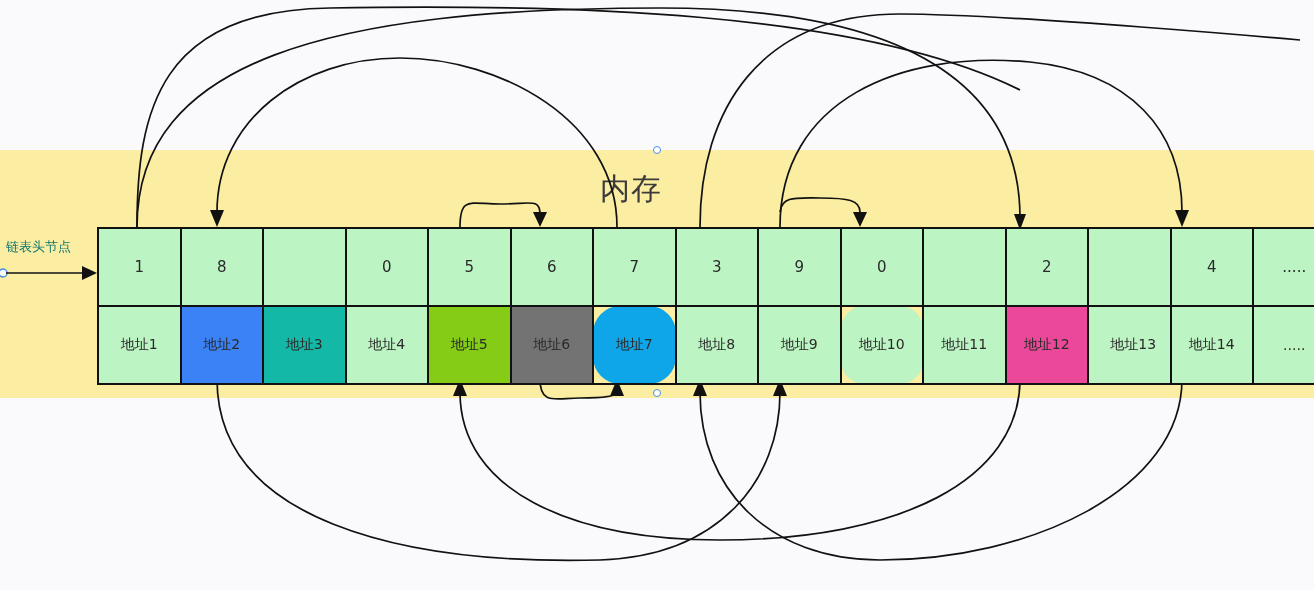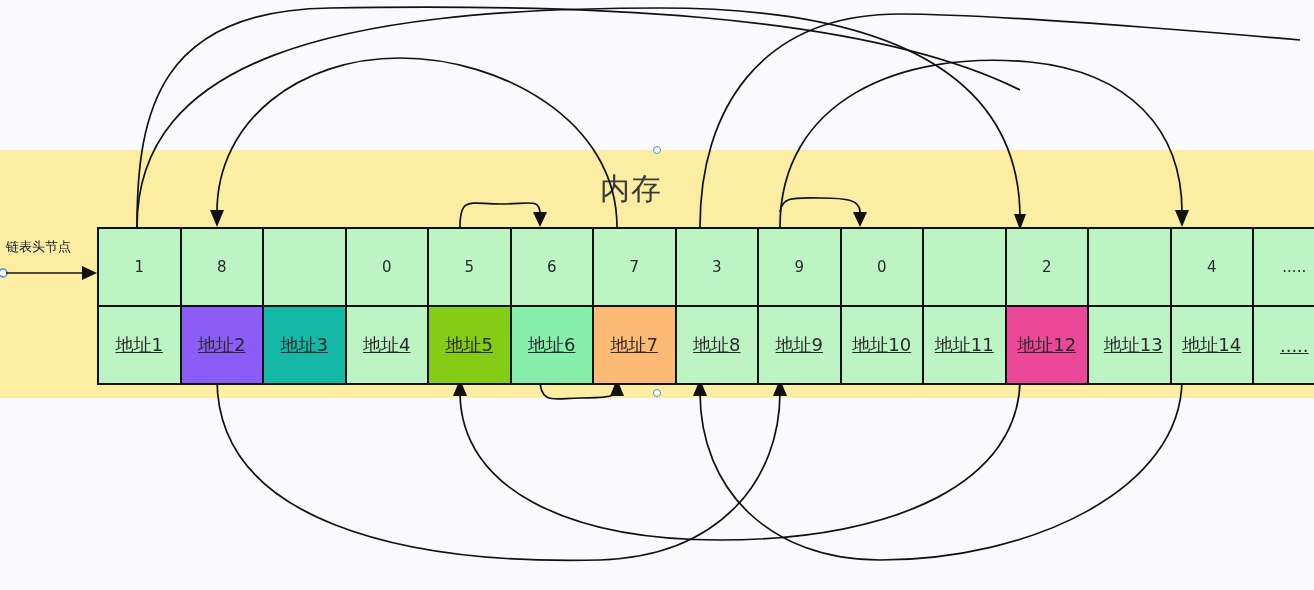--- a/index.html
+++ b/index.html
@@ -42,26 +42,26 @@
   }
   table.mem td{
     width:80.5px;height:76px;
     border:2px solid #1a1a1a;
     background:#bcf4c3;
     text-align:center;vertical-align:middle;
     font-size:14px;color:#2a2a2a;
     padding:0;
   }
   table.mem td.val{font-size:15px;}
-  table.mem td.addr{font-size:18px;text-decoration:underline;}
+  table.mem td.addr{font-size:14px;}
 
   .head-label{
     position:absolute;
     left:6px;top:238px;
-    font-size:13px;color:#0f172a;
+    font-size:13px;color:#0f766e;
     white-space:nowrap;
   }
   svg.edges{position:absolute;left:0;top:0;width:1314px;height:590px;overflow:visible;pointer-events:none;}
   svg.edges path{fill:none;stroke:#111111;stroke-width:1.7px;}
   svg.edges polygon{fill:#111111;}
   .head-arrow path{stroke:#111;stroke-width:1.6px;fill:none;}
 </style>
 </head>
 <body style="background: rgb(250, 250, 252);">
 
@@ -140,29 +140,29 @@
           <td class="val" style="background: rgb(188, 244, 195); border-color: rgb(17, 17, 17);">9</td>
           <td class="val" style="background: rgb(188, 244, 195); border-color: rgb(17, 17, 17);">0</td>
           <td class="val" style="background: rgb(188, 244, 195); border-color: rgb(17, 17, 17);"></td>
           <td class="val" style="background: rgb(188, 244, 195); border-color: rgb(17, 17, 17);">2</td>
           <td class="val" style="background: rgb(188, 244, 195); border-color: rgb(17, 17, 17);"></td>
           <td class="val" style="background: rgb(188, 244, 195); border-color: rgb(17, 17, 17);">4</td>
           <td class="val" style="background: rgb(188, 244, 195); border-color: rgb(17, 17, 17);">.....</td>
         </tr>
       <tr id="row-addresses">
           <td class="addr" style="background: rgb(188, 244, 195); border-color: rgb(17, 17, 17);">地址1</td>
-          <td class="addr" style="background: #8b5cf6; border-color: rgb(17, 17, 17);">地址2</td>
+          <td class="addr" style="background: #3b82f6; border-color: rgb(17, 17, 17);">地址2</td>
           <td class="addr" style="background: #14b8a6; border-color: rgb(17, 17, 17);">地址3</td>
           <td class="addr" style="background: rgb(188, 244, 195); border-color: rgb(17, 17, 17);">地址4</td>
           <td class="addr" style="background: #84cc16; border-color: rgb(17, 17, 17);">地址5</td>
-          <td class="addr" style="background: #86efac; border-color: rgb(17, 17, 17);">地址6</td>
-          <td class="addr" style="background: #fdba74; border-color: rgb(17, 17, 17);">地址7</td>
+          <td class="addr" style="background: #737373; border-color: rgb(17, 17, 17);">地址6</td>
+          <td class="addr" style="background: #0ea5e9; border-color: rgb(17, 17, 17); border-radius: 27px;">地址7</td>
           <td class="addr" style="background: rgb(188, 244, 195); border-color: rgb(17, 17, 17); margin-left: 20px;">地址8</td>
           <td class="addr" style="background: rgb(188, 244, 195); border-color: rgb(17, 17, 17);">地址9</td>
-          <td class="addr" style="background: rgb(188, 244, 195); border-color: rgb(17, 17, 17);">地址10</td>
+          <td class="addr" style="background: rgb(188, 244, 195); border-color: rgb(17, 17, 17); border-radius: 23px;">地址10</td>
           <td class="addr" style="background: rgb(188, 244, 195); border-color: rgb(17, 17, 17);">地址11</td>
           <td class="addr" style="background: #ec4899; border-color: rgb(17, 17, 17);">地址12</td>
           <td class="addr" style="background: rgb(188, 244, 195); border-color: rgb(17, 17, 17); padding-left: 8px;">地址13</td>
           <td class="addr" style="background: rgb(188, 244, 195); border-color: rgb(17, 17, 17);">地址14</td>
           <td class="addr" style="background: rgb(188, 244, 195); border-color: rgb(17, 17, 17);">.....</td>
         </tr>
     </tbody>
   </table>
 
 </div>

